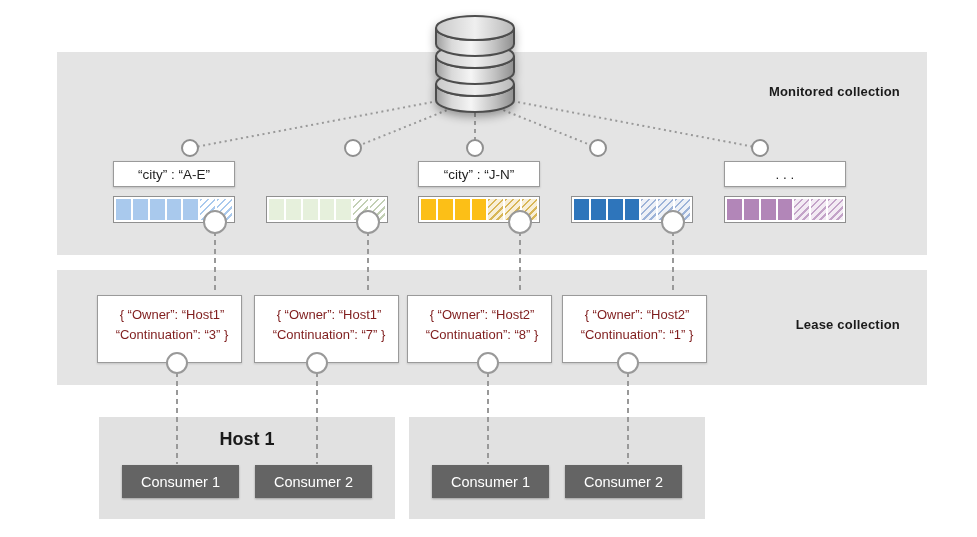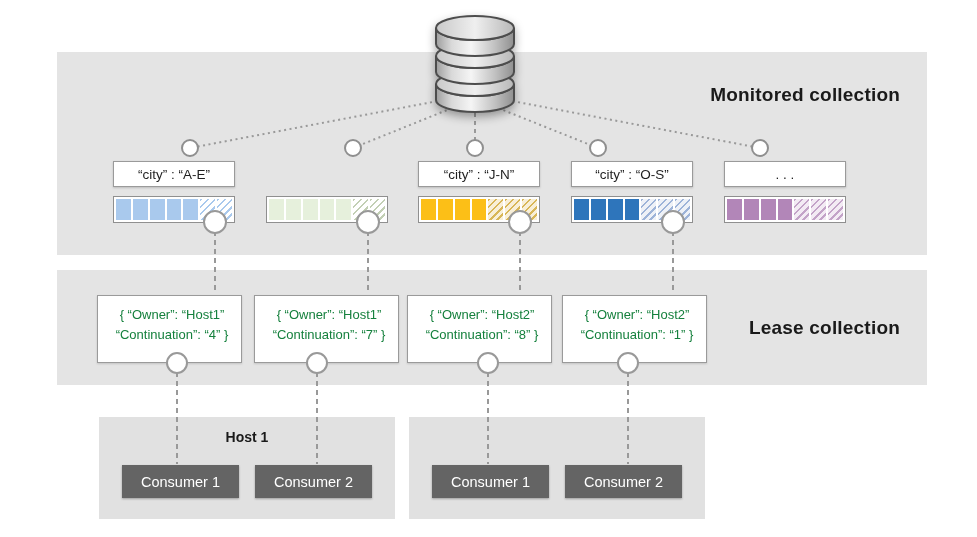--- a/index.html
+++ b/index.html
@@ -2,45 +2,45 @@
 <html style="--band-bg: #e4e4e4; --host-bg: #e1e1e1; --consumer-bg: #646464; --consumer-text: #ffffff;"><head>
 <meta charset="utf-8">
 <style>
   html,body{margin:0;padding:0;background:#ffffff;}
   .canvas{
     position:relative;width:977px;height:537px;background:#ffffff;overflow:hidden;
     font-family:"Liberation Sans",sans-serif;color:#1c1c1c;
   }
   .band{position:absolute;left:57px;width:870px;background:var(--band-bg,#e4e4e4);}
   .band-label{
-    position:absolute;right:77px;font-size:19px;font-weight:700;color:#1a1a1a;
+    position:absolute;right:77px;font-size:13px;font-weight:700;color:#1a1a1a;
     letter-spacing:.2px;white-space:nowrap;
   }
   #content{position:absolute;inset:0;text-align:center;}
   .pbox{
     position:absolute;top:161px;width:122px;height:26px;background:#ffffff;
     border:1px solid #9a9a9a;box-sizing:border-box;display:flex;align-items:center;
     justify-content:center;font-size:13.5px;color:#1f1f1f;white-space:nowrap;
     box-shadow:0 1px 2px rgba(0,0,0,.18);
   }
   .pbar{
     position:absolute;top:196px;width:122px;height:27px;background:#ffffff;
     border:1px solid #8f8f8f;box-sizing:border-box;display:flex;gap:2px;padding:2px;
   }
   .seg{flex:1;}
   .lease-box{
     position:absolute;top:295px;width:145px;height:68px;background:#ffffff;
     border:1px solid #9a9a9a;box-sizing:border-box;padding:9px 4px 0 9px;
-    font-size:13px;line-height:1.55;color:#15803d;white-space:nowrap;
+    font-size:13px;line-height:1.55;color:#7f1d1d;white-space:nowrap;
     box-shadow:0 1px 2px rgba(0,0,0,.15);
   }
   .host{
     position:absolute;top:417px;width:296px;height:102px;background:var(--host-bg,#e1e1e1);
   }
-  .host-label{text-align:center;padding-top:12px;font-size:14px;font-weight:700;color:#1a1a1a;}
+  .host-label{text-align:center;padding-top:12px;font-size:18px;font-weight:700;color:#1a1a1a;}
   .consumer{
     position:absolute;top:48px;width:117px;height:33px;background:var(--consumer-bg,#646464);
     color:var(--consumer-text,#ffffff);display:flex;align-items:center;justify-content:center;
     font-size:14.5px;box-shadow:0 1px 2px rgba(0,0,0,.3);white-space:nowrap;
   }
   #overlay{position:absolute;inset:0;pointer-events:none;}
   #dbsvg{position:absolute;left:434px;top:12px;filter:drop-shadow(0 4px 5px rgba(0,0,0,.35));}
 </style>
 </head>
 <body>
@@ -80,23 +80,20 @@
       </div>
       <div class="pbar" style="left: 418px;">
         <div class="seg" style="background: rgb(252, 191, 23);"></div>
         <div class="seg" style="background: rgb(252, 191, 23);"></div>
         <div class="seg" style="background: rgb(252, 191, 23);"></div>
         <div class="seg" style="background: rgb(252, 191, 23);"></div>
         <div class="seg" style="background: repeating-linear-gradient(135deg, rgb(216, 182, 87) 0px, rgb(216, 182, 87) 2px, rgb(248, 239, 216) 2px, rgb(248, 239, 216) 5px);"></div>
         <div class="seg" style="background: repeating-linear-gradient(135deg, rgb(216, 182, 87) 0px, rgb(216, 182, 87) 2px, rgb(248, 239, 216) 2px, rgb(248, 239, 216) 5px);"></div>
         <div class="seg" style="background: repeating-linear-gradient(135deg, rgb(216, 182, 87) 0px, rgb(216, 182, 87) 2px, rgb(248, 239, 216) 2px, rgb(248, 239, 216) 5px);"></div>
       </div>
-      <div class="pbox" style="left: 571px;">
-        <span>“city” : “O-S”</span>
-      </div>
       <div class="pbar" style="left: 571px;">
         <div class="seg" style="background: rgb(46, 117, 187);"></div>
         <div class="seg" style="background: rgb(46, 117, 187);"></div>
         <div class="seg" style="background: rgb(46, 117, 187);"></div>
         <div class="seg" style="background: rgb(46, 117, 187);"></div>
         <div class="seg" style="background: repeating-linear-gradient(135deg, rgb(157, 179, 216) 0px, rgb(157, 179, 216) 2px, rgb(238, 241, 247) 2px, rgb(238, 241, 247) 5px);"></div>
         <div class="seg" style="background: repeating-linear-gradient(135deg, rgb(157, 179, 216) 0px, rgb(157, 179, 216) 2px, rgb(238, 241, 247) 2px, rgb(238, 241, 247) 5px);"></div>
         <div class="seg" style="background: repeating-linear-gradient(135deg, rgb(157, 179, 216) 0px, rgb(157, 179, 216) 2px, rgb(238, 241, 247) 2px, rgb(238, 241, 247) 5px);"></div>
       </div>
       <div class="pbox" style="left: 724px;">
@@ -106,21 +103,21 @@
         <div class="seg" style="background: rgb(178, 134, 184);"></div>
         <div class="seg" style="background: rgb(178, 134, 184);"></div>
         <div class="seg" style="background: rgb(178, 134, 184);"></div>
         <div class="seg" style="background: rgb(178, 134, 184);"></div>
         <div class="seg" style="background: repeating-linear-gradient(135deg, rgb(195, 163, 200) 0px, rgb(195, 163, 200) 2px, rgb(243, 235, 244) 2px, rgb(243, 235, 244) 5px);"></div>
         <div class="seg" style="background: repeating-linear-gradient(135deg, rgb(195, 163, 200) 0px, rgb(195, 163, 200) 2px, rgb(243, 235, 244) 2px, rgb(243, 235, 244) 5px);"></div>
         <div class="seg" style="background: repeating-linear-gradient(135deg, rgb(195, 163, 200) 0px, rgb(195, 163, 200) 2px, rgb(243, 235, 244) 2px, rgb(243, 235, 244) 5px);"></div>
       </div>
       <div class="lease-box" style="left: 97px;">
         <div>{ “Owner”: “Host1”</div>
-        <div>“Continuation”: “4” }</div>
+        <div>“Continuation”: “3” }</div>
       </div>
       <div class="lease-box" style="left: 254px;">
         <div>{ “Owner”: “Host1”</div>
         <div>“Continuation”: “7” }</div>
       </div>
       <div class="lease-box" style="left: 407px;">
         <div>{ “Owner”: “Host2”</div>
         <div>“Continuation”: “8” }</div>
       </div>
       <div class="lease-box" style="left: 562px;">

